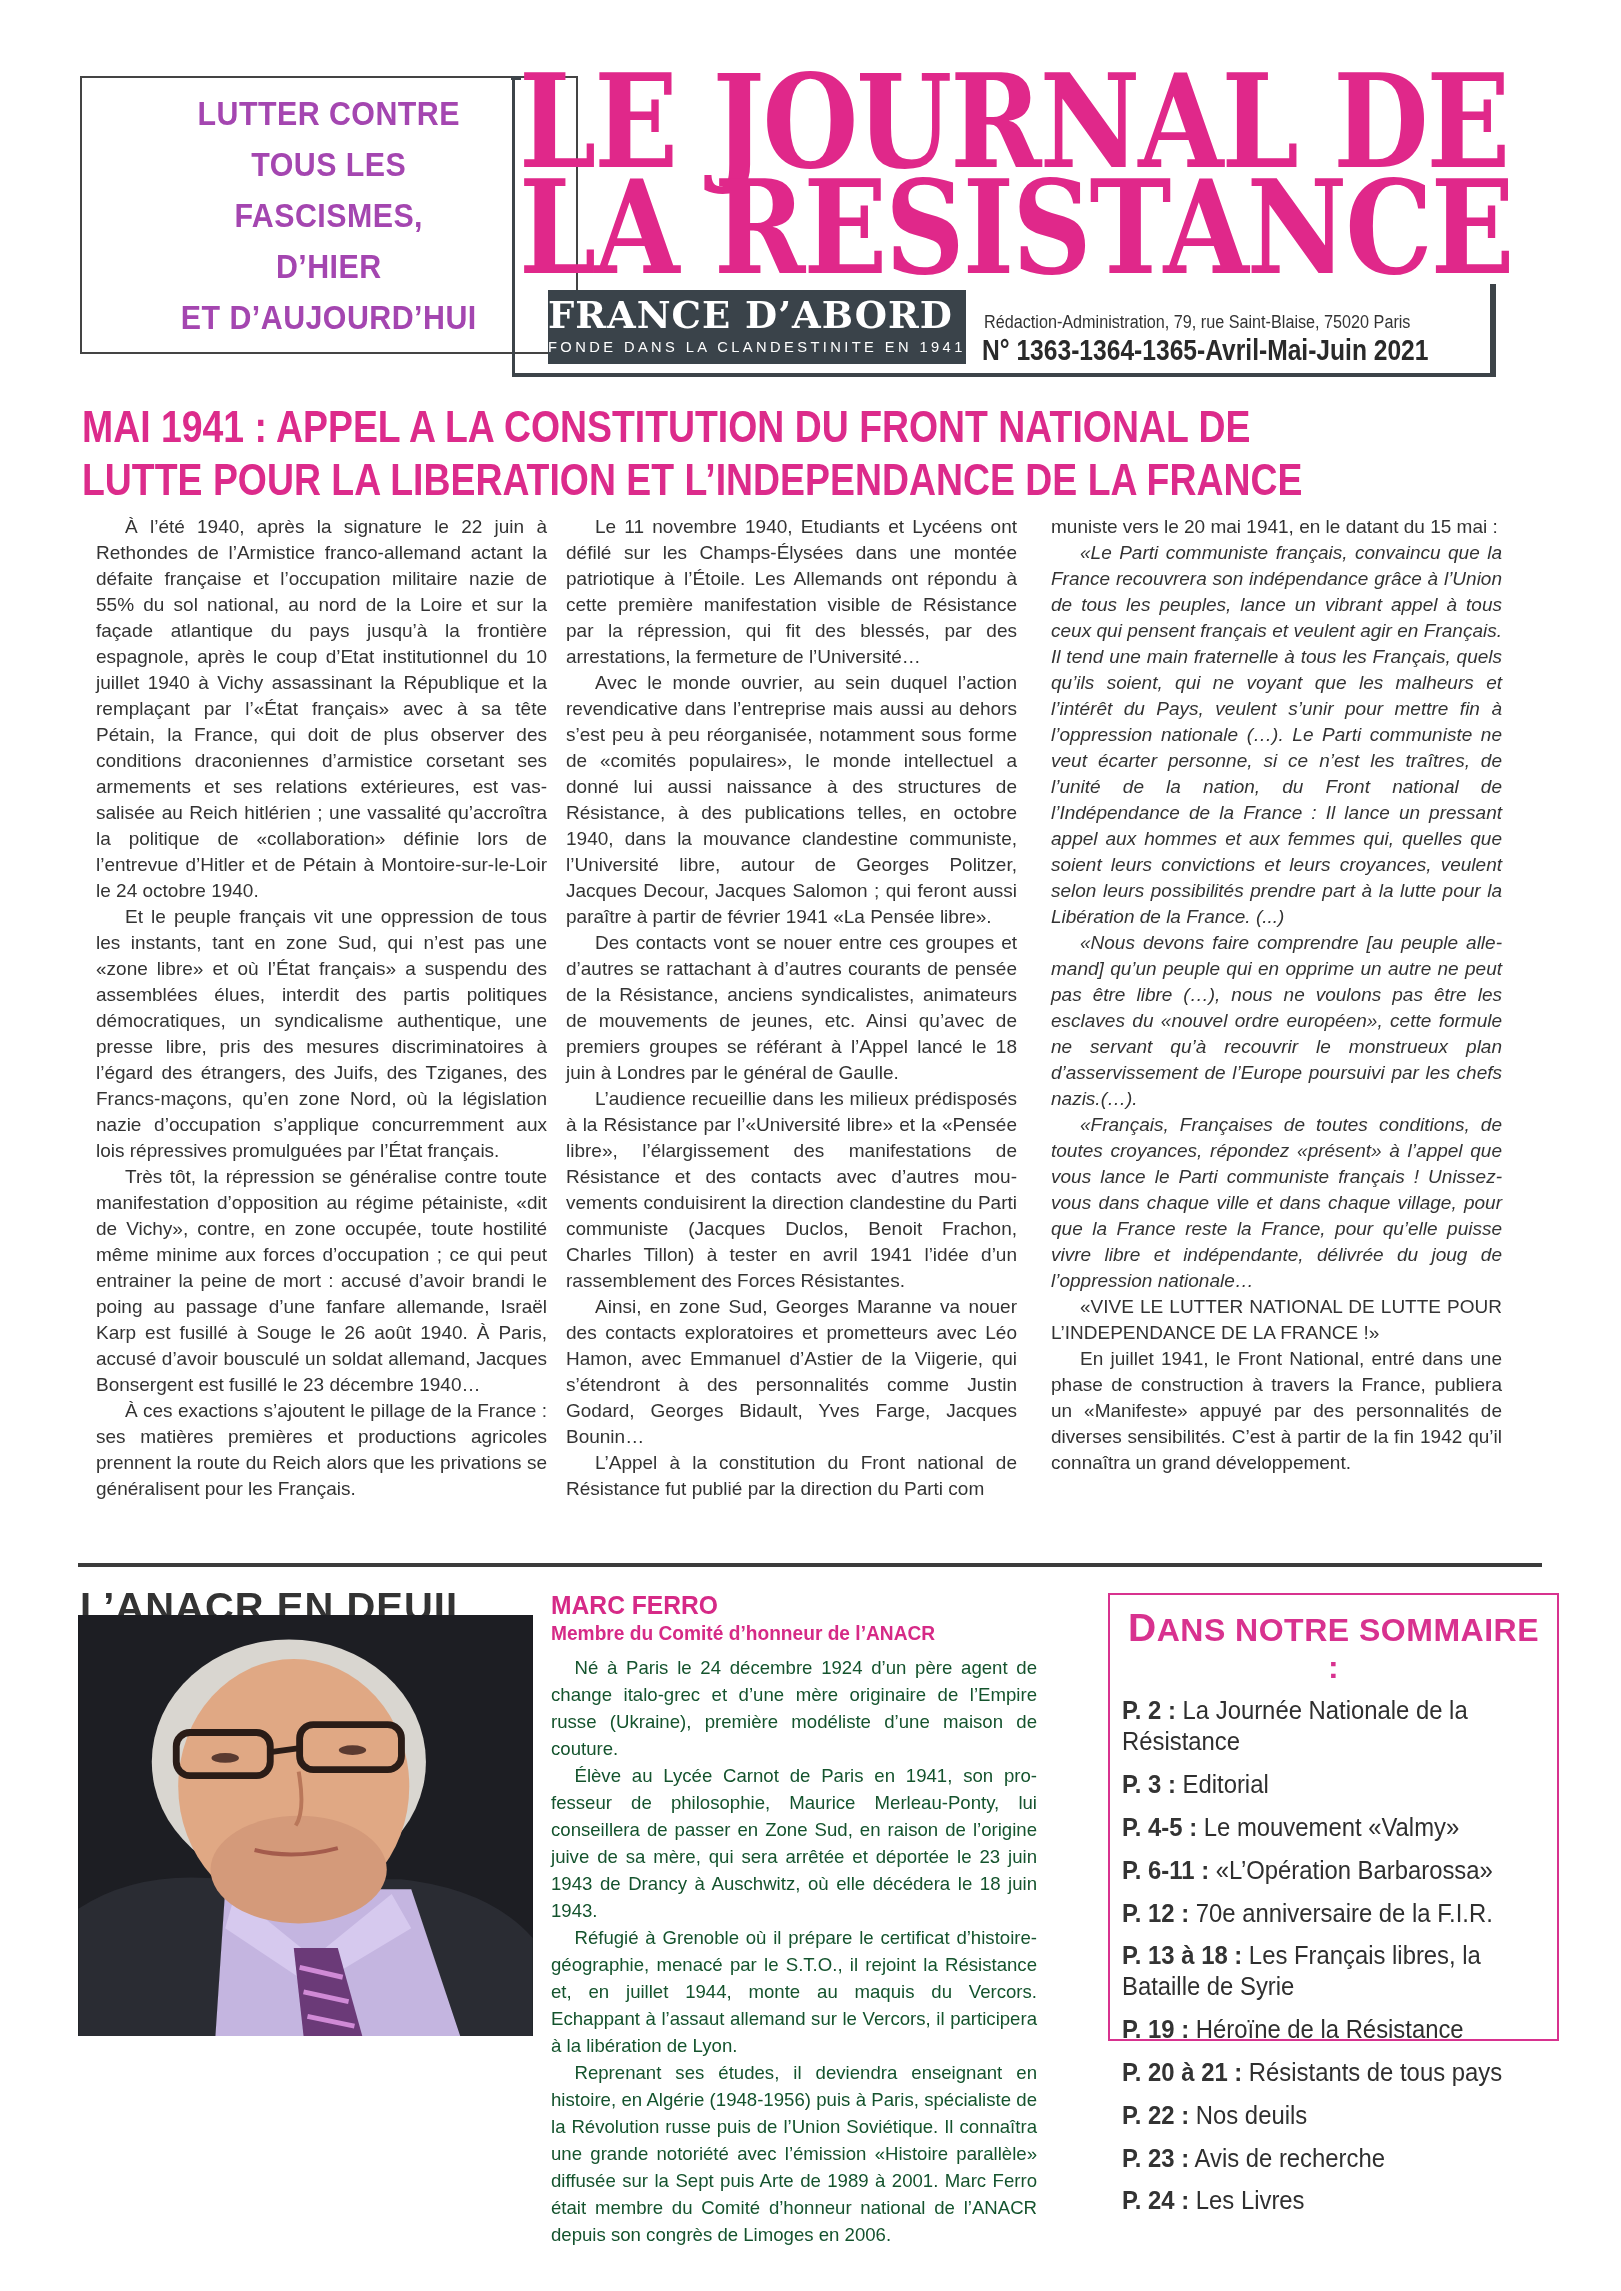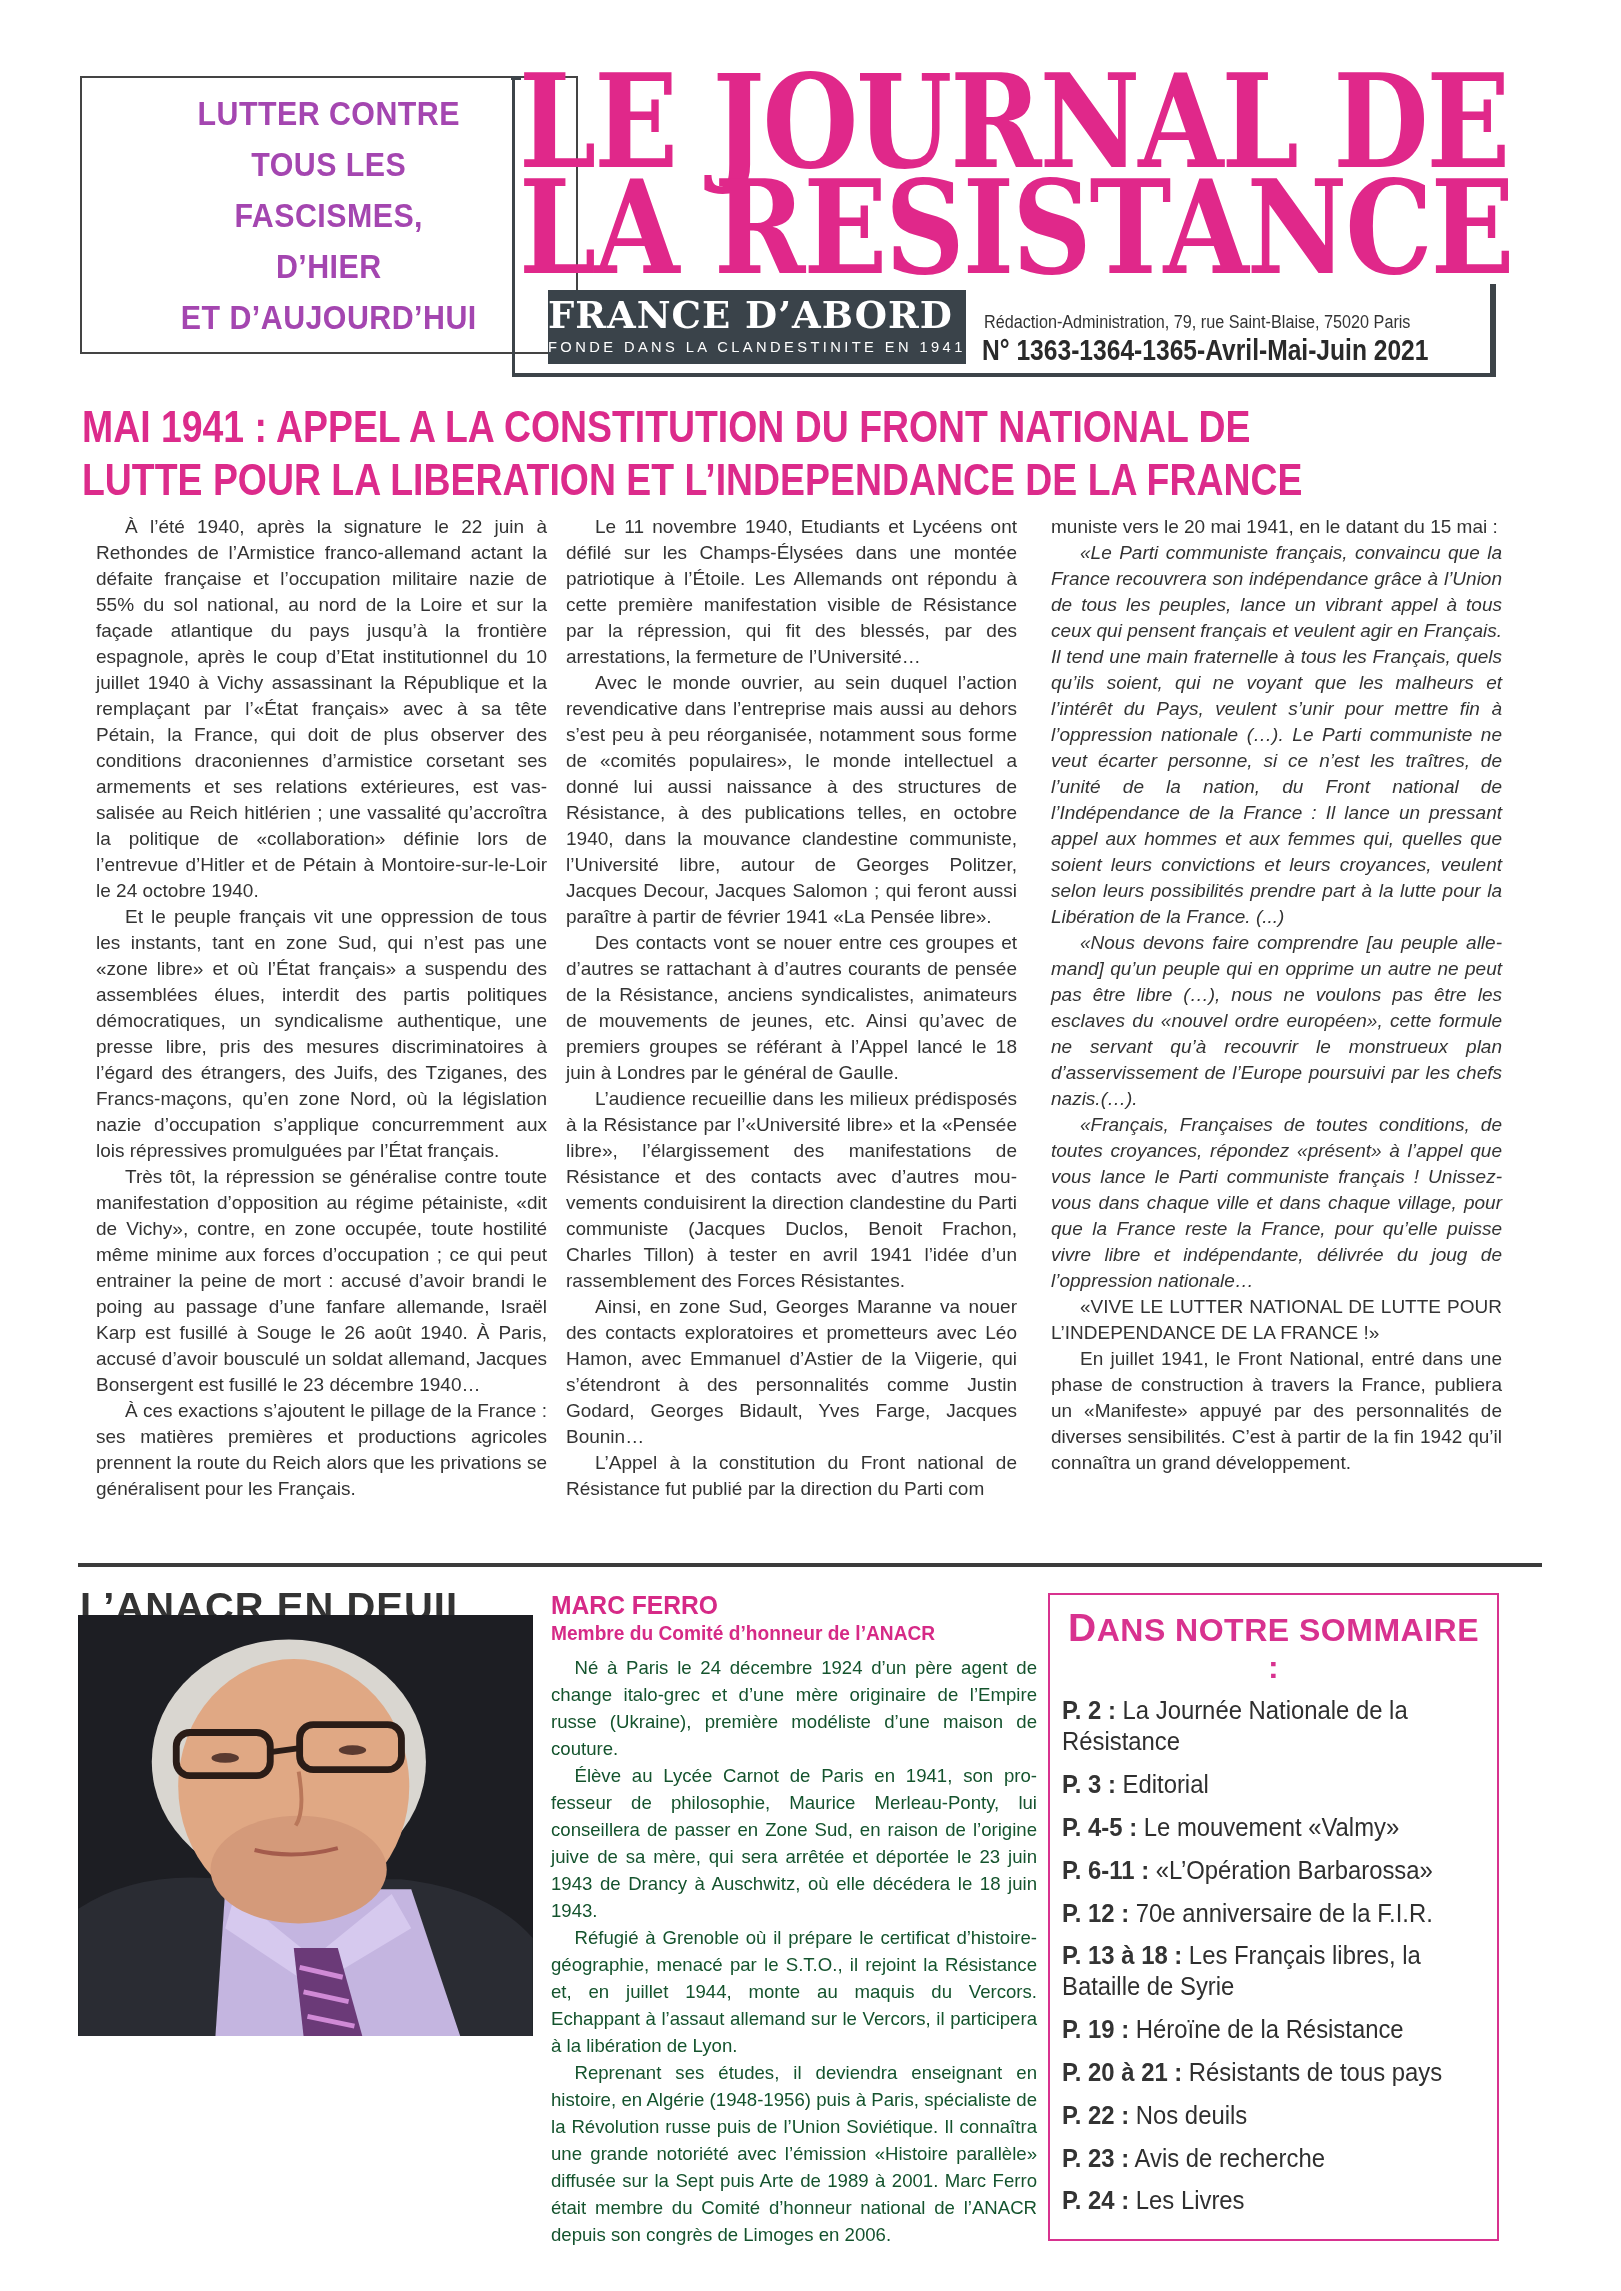--- a/index.html
+++ b/index.html
@@ -95,21 +95,21 @@
   .ferro-name { position: absolute; left: 551px; top: 1590px; font-size: 26.5px; font-weight: 700; color: #d62a87; letter-spacing: 0px; transform: scaleX(0.93); transform-origin: left; }
   .ferro-role { position: absolute; left: 551px; top: 1621px; font-size: 20.6px; font-weight: 700; color: #d62a87; transform: scaleX(0.93); transform-origin: left; white-space: nowrap; }
   .ferro-text {
     position: absolute; left: 551px; top: 1654px; width: 486px; font-size: 18.6px; line-height: 27px;
     text-align: justify; color: #14532d;
   }
   .ferro-text p { text-indent: 23.5px; }
 
   
   .sommaire {
-    position: absolute; left: 1048px; top: 1593px; width: 451px; height: 648px;
+    position: absolute; left: 1108px; top: 1593px; width: 451px; height: 448px;
     border: 2.9px solid #d8328f; padding: 13.7px 11.8px 0 11.8px;
   }
   .sommaire-title {
     text-align: center; font-weight: 700; color: #d8328f; font-size: 32px; letter-spacing: 0.5px;
     font-variant: small-caps; line-height: 37px; margin-bottom: 9.8px;
   }
   .sommaire-title .big { font-size: 39px; }
   .som-item { font-size: 26.5px; line-height: 31px; color: #2f2f2f; margin-bottom: 11.8px; transform: scaleX(0.9); transform-origin: left; width: 480px; }
   .som-item .pg { font-weight: 700; color: #333; }
 </style>

